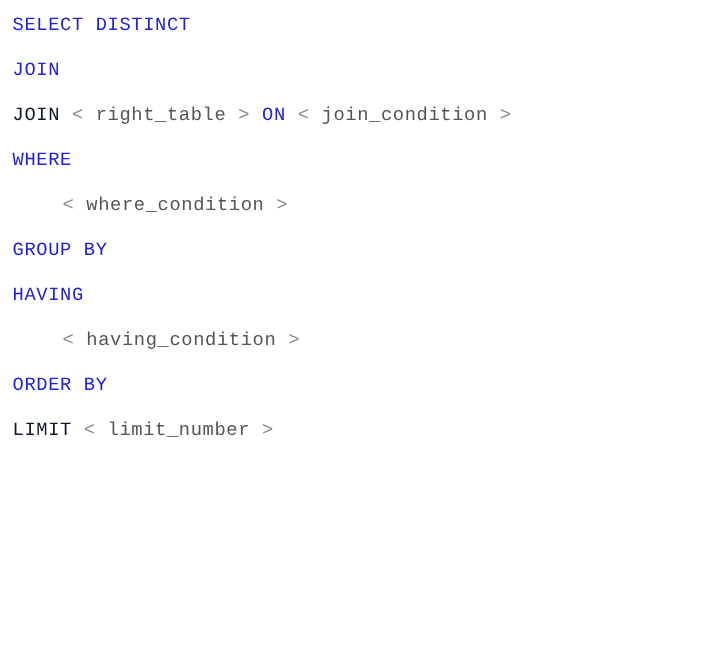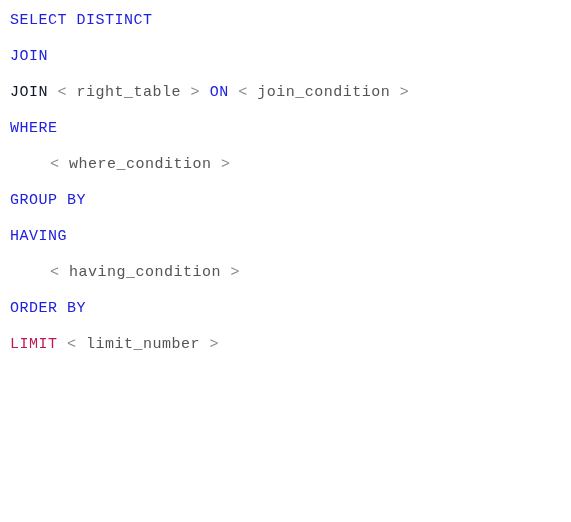--- a/index.html
+++ b/index.html
@@ -30,21 +30,21 @@
     .keyword-gray {
       color: #0f172a;
     }
     .operator {
       color: #888888;
     }
     .placeholder {
       color: #555555;
     }
     .plain {
-      color: #be185d;
+      color: #0f172a;
     }
     .indent {
       display: inline-block;
       width: 40px;
     }
   </style>
 </head>
 <body>
 
 <div class="code-block">

